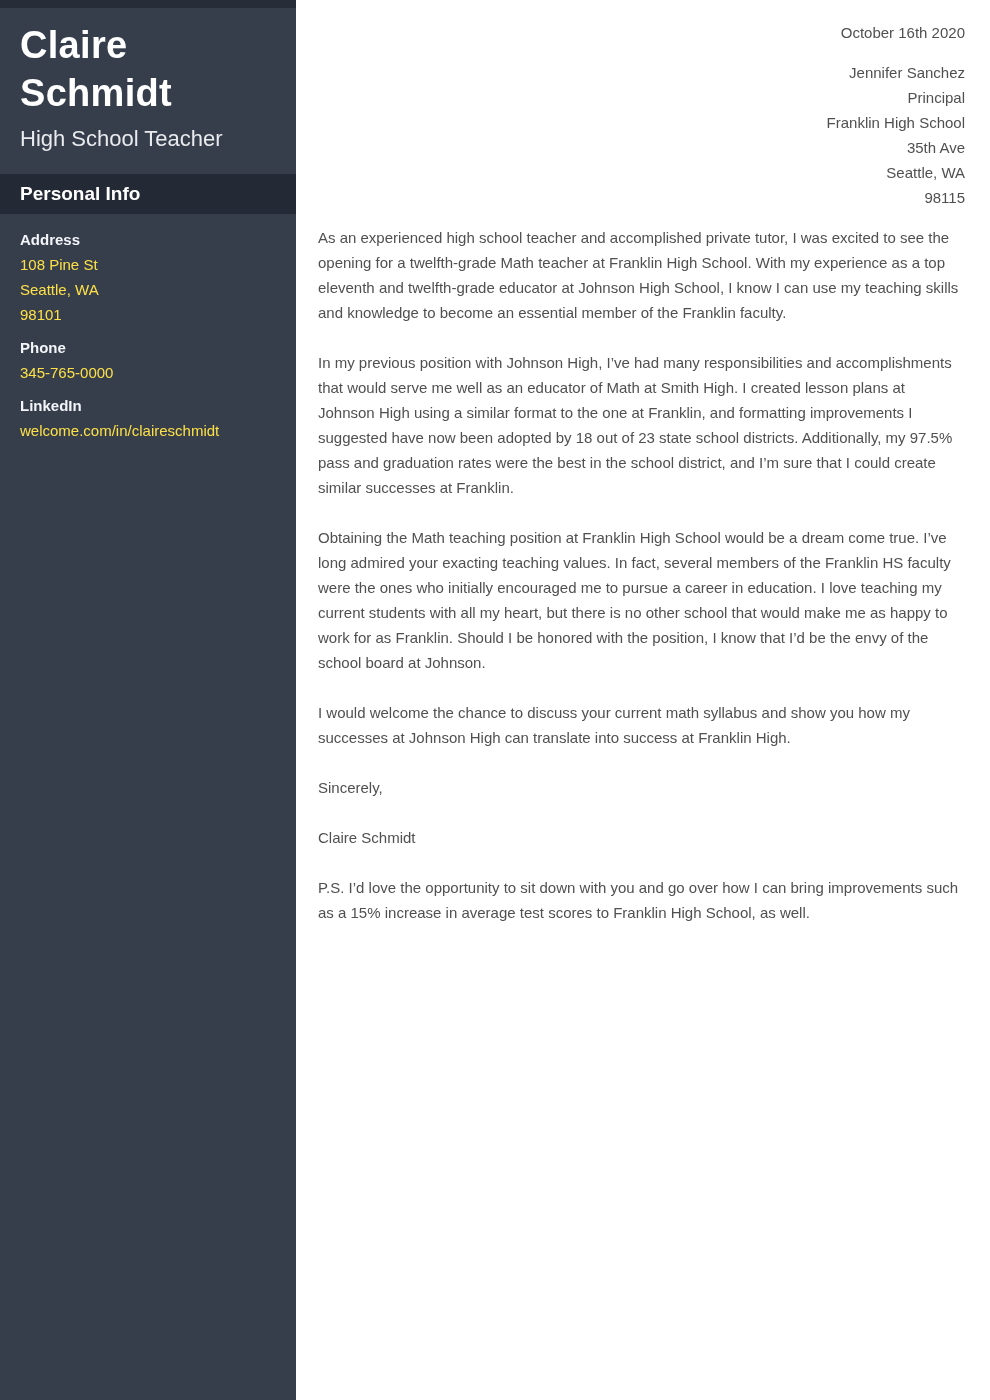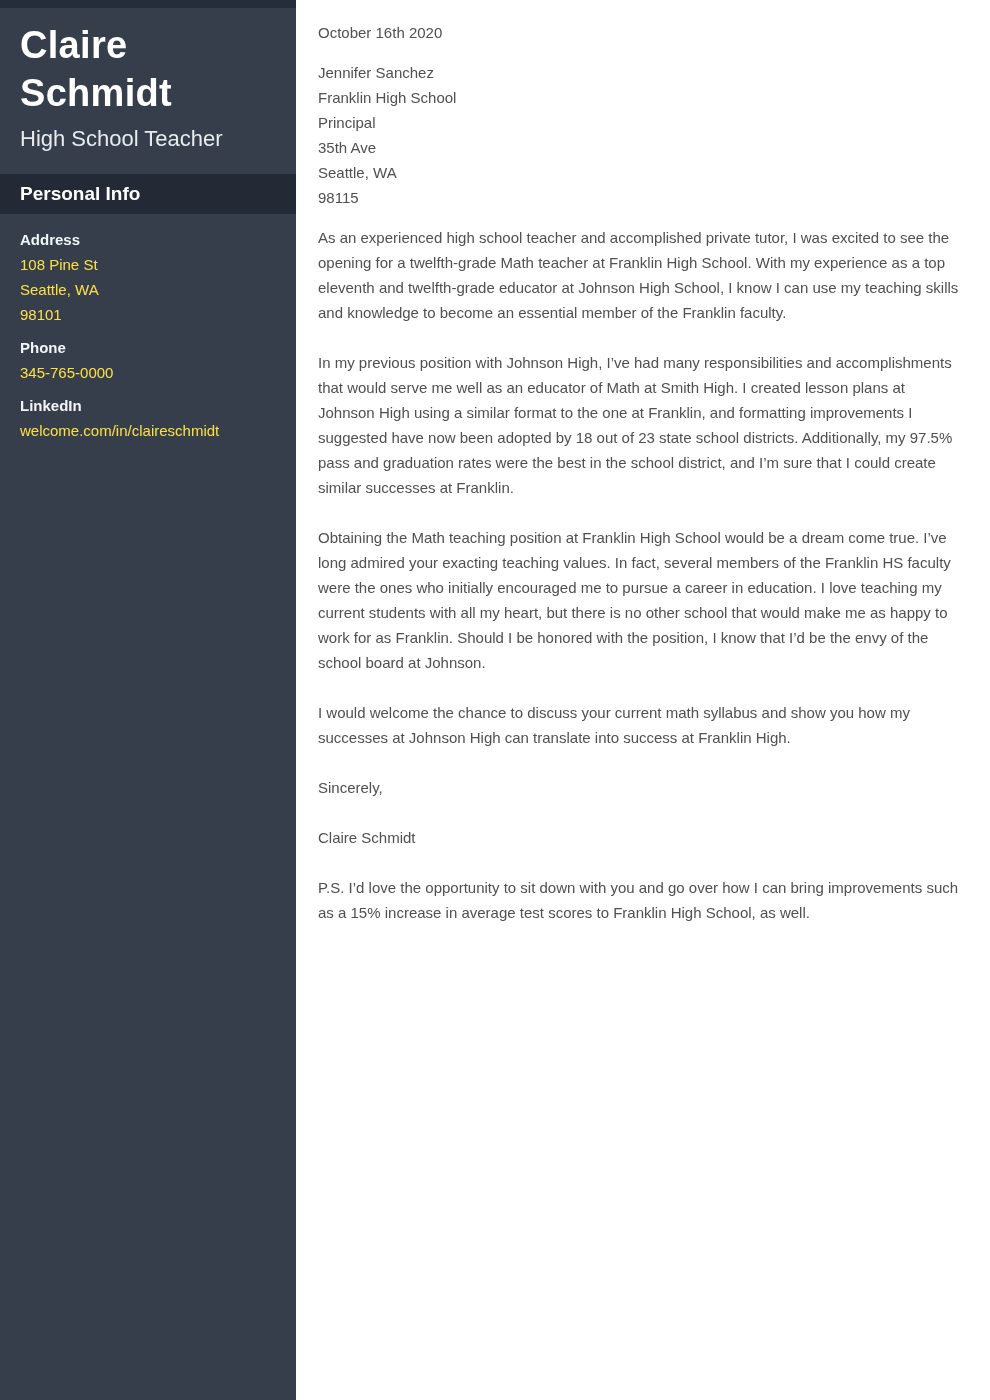--- a/index.html
+++ b/index.html
@@ -41,21 +41,21 @@
 
   
   .letter {
     margin-left: 296px;
     padding: 20px 25px 0 22px;
     color: #505050;
     font-size: 15px;
     line-height: 25px;
   }
   .letter p { margin: 0 0 25px 0; }
-  .letter .date-line, .letter .recipient-block { margin-bottom: 15px; }
+  .letter .date-line, .letter .recipient-block { margin-bottom: 15px; text-align: right; }
   .recipient-block div { line-height: 25px; }
 </style>
 </head>
 <body>
 
 <div class="page">
 
   <aside class="sidebar">
     <div class="sidebar-top-strip"></div>
 
@@ -84,22 +84,22 @@
         <div class="info-value">welcome.com/in/claireschmidt</div>
       </div>
     </div>
   </aside>
 
   <main class="letter">
     <p class="date-line">October 16th 2020</p>
 
     <div class="recipient-block">
       <div>Jennifer Sanchez</div>
+      <div>Principal</div>
       <div>Franklin High School</div>
-      <div>Principal</div>
       <div>35th Ave</div>
       <div>Seattle, WA</div>
       <div>98115</div>
     </div>
 
 
     <p>As an experienced high school teacher and accomplished private tutor, I was excited to see the opening for a twelfth-grade Math teacher at Franklin High School. With my experience as a top eleventh and twelfth-grade educator at Johnson High School, I know I can use my teaching skills and knowledge to become an essential member of the Franklin faculty.</p>
     <p>In my previous position with Johnson High, I’ve had many responsibilities and accomplishments that would serve me well as an educator of Math at Smith High. I created lesson plans at Johnson High using a similar format to the one at Franklin, and formatting improvements I suggested have now been adopted by 18 out of 23 state school districts. Additionally, my 97.5% pass and graduation rates were the best in the school district, and I’m sure that I could create similar successes at Franklin.</p>
     <p>Obtaining the Math teaching position at Franklin High School would be a dream come true. I’ve long admired your exacting teaching values. In fact, several members of the Franklin HS faculty were the ones who initially encouraged me to pursue a career in education. I love teaching my current students with all my heart, but there is no other school that would make me as happy to work for as Franklin. Should I be honored with the position, I know that I’d be the envy of the school board at Johnson.</p>
     <p>I would welcome the chance to discuss your current math syllabus and show you how my successes at Johnson High can translate into success at Franklin High.</p>

